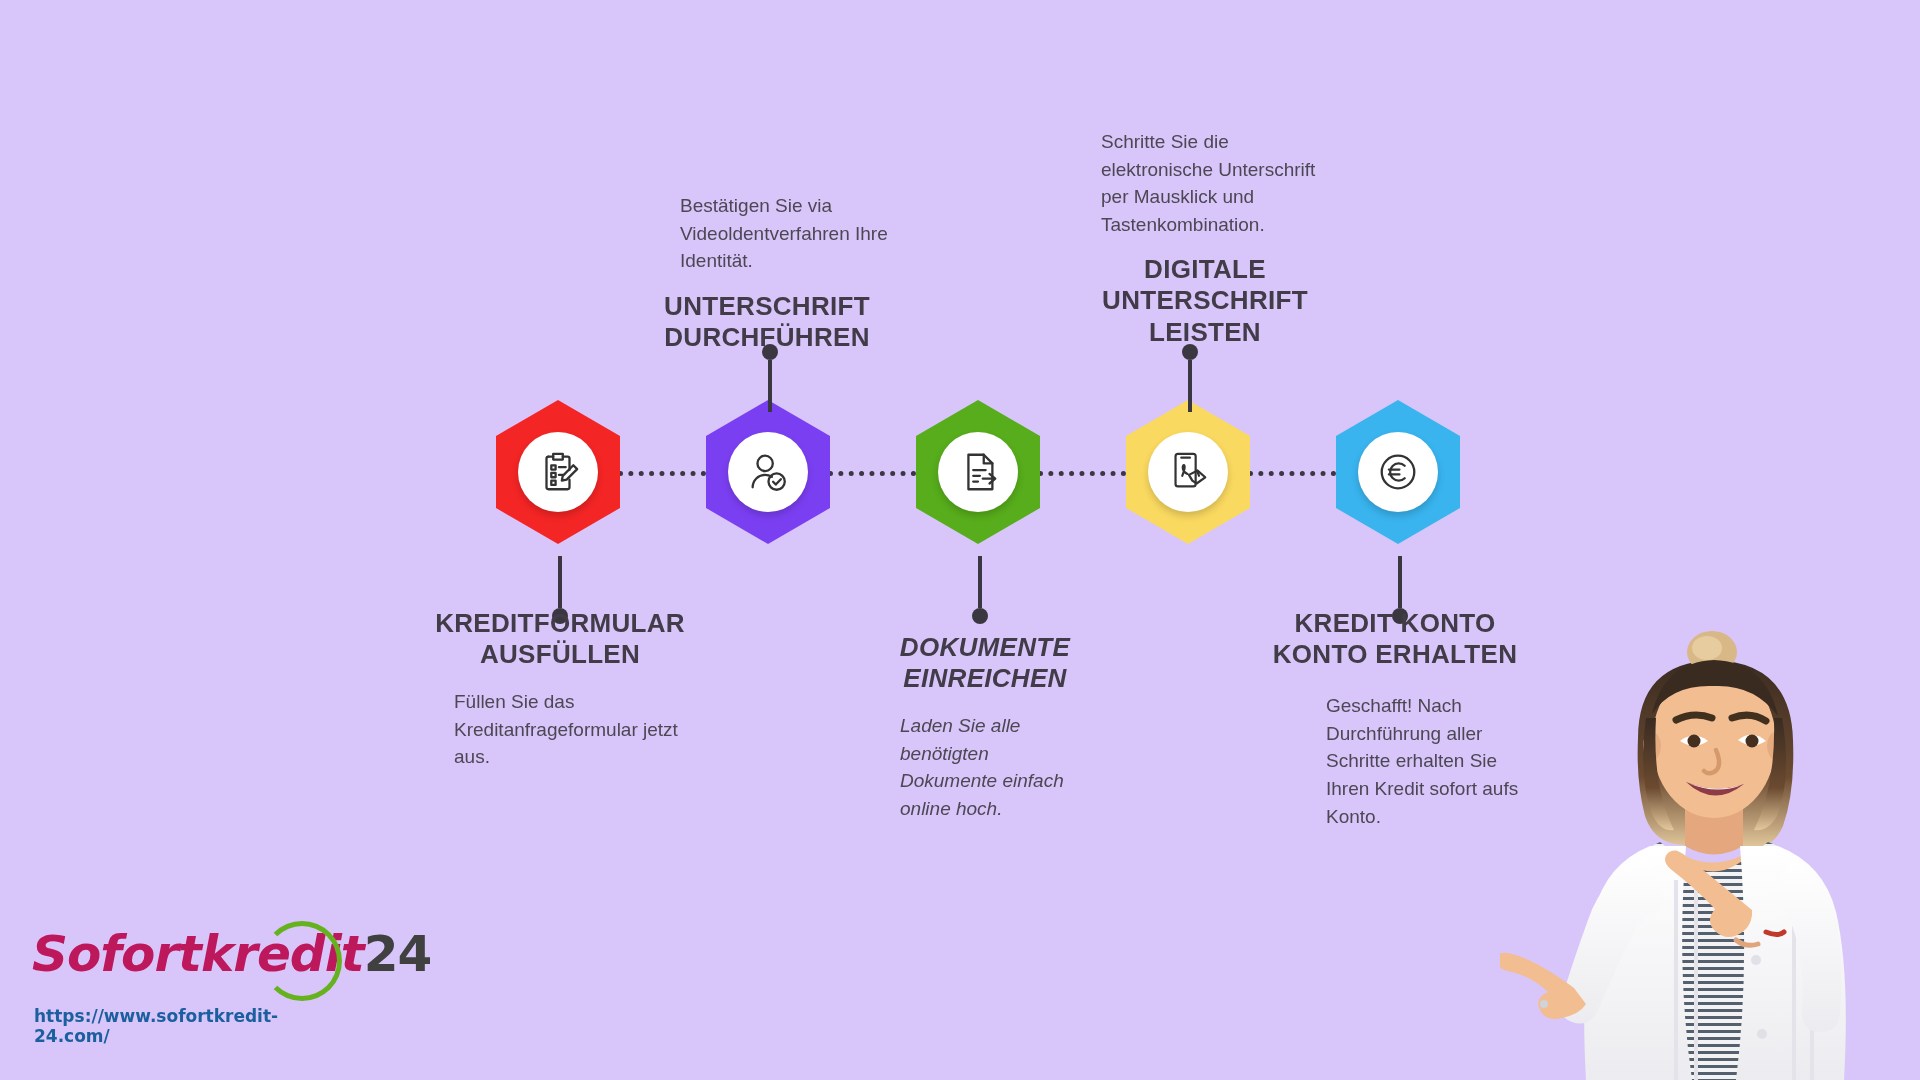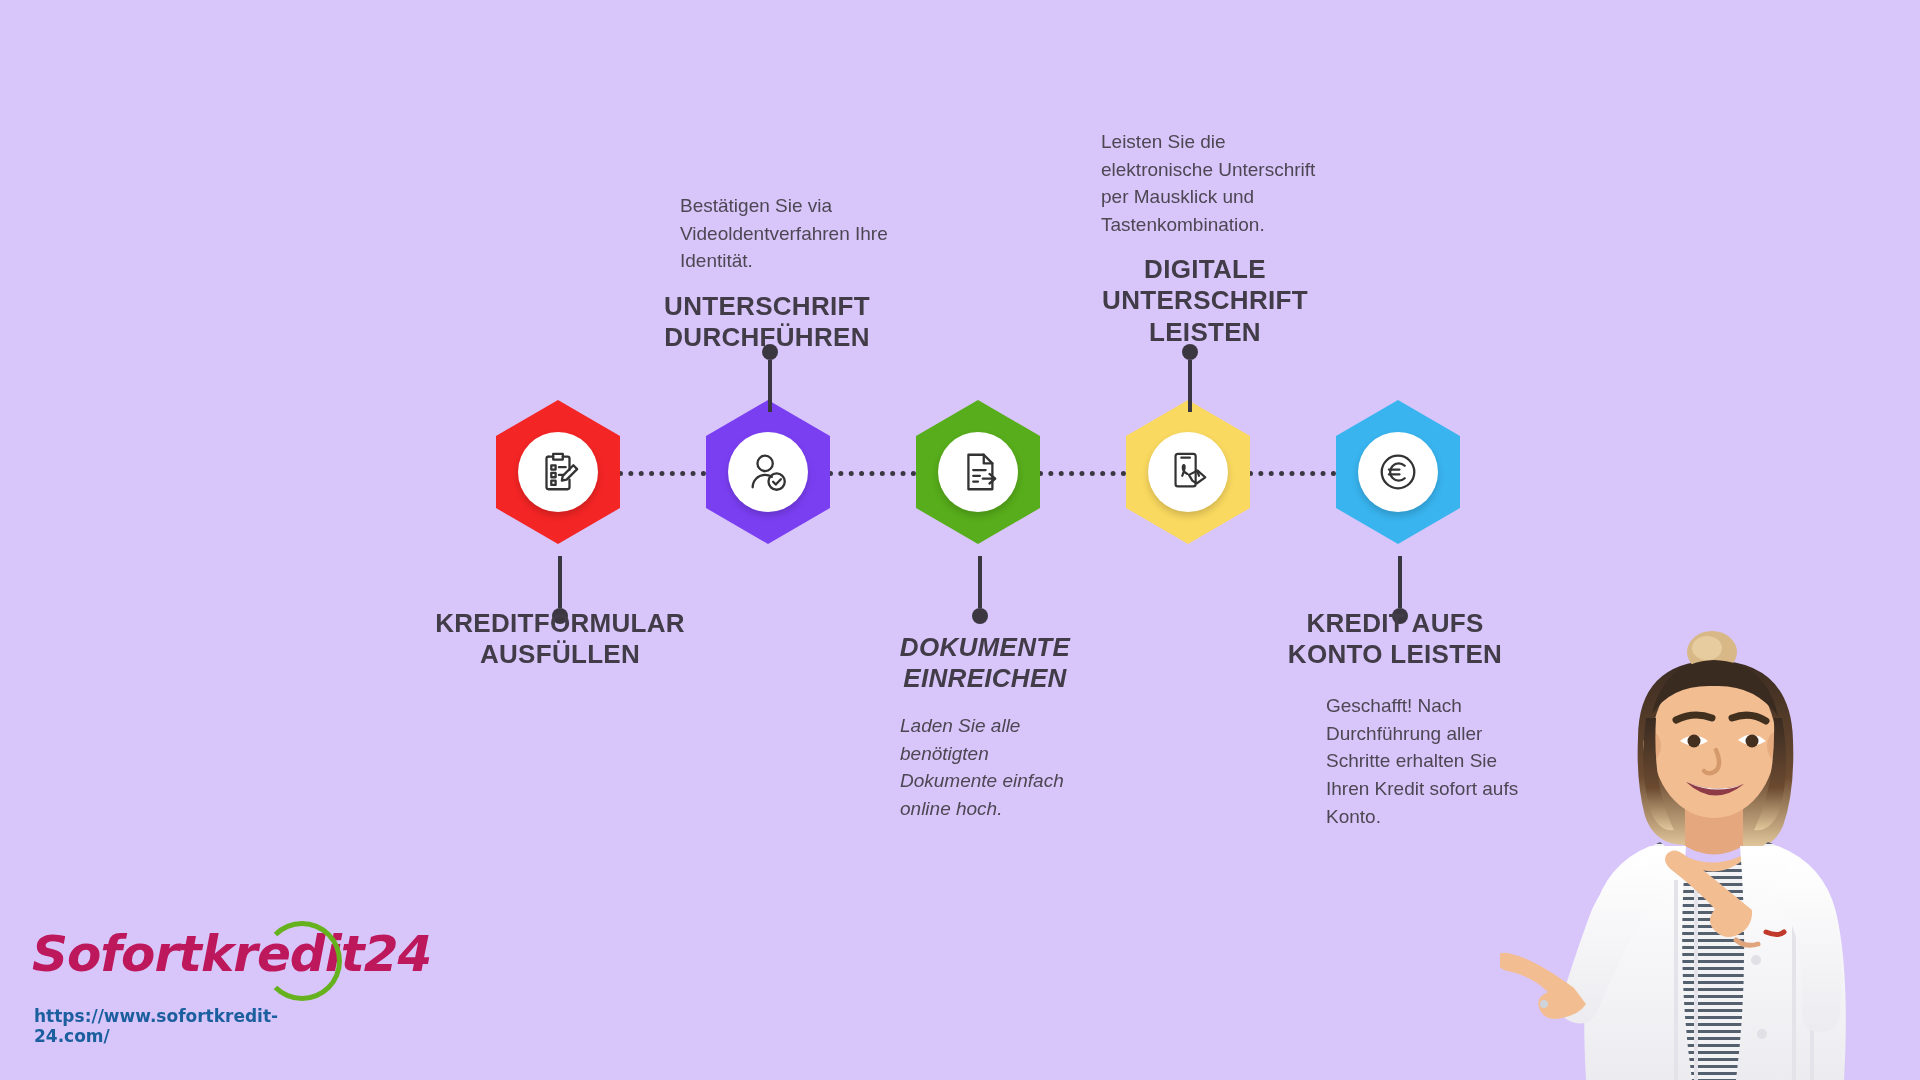--- a/index.html
+++ b/index.html
@@ -128,22 +128,21 @@
     font-size: 50px;
     font-weight: bold;
     font-style: italic;
     color: #be185d;
     letter-spacing: -1px;
   }
   .logo-num {
     font-family: "DejaVu Sans", sans-serif;
     font-size: 50px;
     font-weight: bold;
-    font-style: italic;
-    color: #be185d;
+    color: #404040;
     letter-spacing: -1px;
   }
   .logo-ring {
     position: absolute;
     right: 10px;
     top: -4px;
     width: 80px;
     height: 80px;
     border: 5px solid #66b21e;
     border-radius: 50%;
@@ -196,20 +195,21 @@
           </svg>
         </span>
       </div>
     </div>
     <div class="pin down" style="left:552px; top:556px;">
       <div class="stem"></div>
         <div class="knob"></div>
     </div>
     <div class="block below" style="left:430px; top:608px; width:260px;">
       <div class="step-title">KREDITFORMULAR AUSFÜLLEN</div>
+      <div class="step-desc" style="padding-left:24px;">Füllen Sie das Kreditanfrageformular jetzt aus.</div>
     </div>
 
     <div class="hex" style="left:706px; background:#7b3ff2;">
       <div class="disc">
         <span>
           <svg viewBox="0 0 48 48" fill="none" stroke="#333" stroke-width="2.4" stroke-linecap="round" stroke-linejoin="round">
             <circle cx="21" cy="15" r="8"></circle>
             <path d="M8 40c0-7.2 5.8-13 13-13 2.6 0 5 .8 7 2.1"></path>
             <circle cx="33" cy="34" r="8.5"></circle>
             <path d="M29.3 34.2l2.8 2.9 5.3-5.6"></path>
@@ -258,41 +258,41 @@
             <path d="M33.5 22.5l2 5.5"></path>
           </svg>
         </span>
       </div>
     </div>
     <div class="pin up" style="left:1182px; top:344px;">
       <div class="stem"></div>
         <div class="knob"></div>
     </div>
     <div class="block above" style="left:1080px; top:128px; width:250px;">
-      <div class="step-desc" style="padding-left:21px;">Leisten Sie die elektronische Unterschrift per Mausklick und Tastenkombination.</div>
+      <div class="step-desc" style="padding-left:21px;">Schritte Sie die elektronische Unterschrift per Mausklick und Tastenkombination.</div>
       <div class="step-title">DIGITALE UNTERSCHRIFT LEISTEN</div>
     </div>
 
     <div class="hex" style="left:1336px; background:#39b4ef;">
       <div class="disc">
         <span>
           <svg viewBox="0 0 48 48" fill="none" stroke="#333" stroke-width="2.4" stroke-linecap="round" stroke-linejoin="round">
             <circle cx="24" cy="24" r="17"></circle>
             <path d="M31 17.5a9 9 0 1 0 0 13"></path>
             <path d="M14.5 21.5h11M14.5 26.5h11"></path>
           </svg>
         </span>
       </div>
     </div>
     <div class="pin down" style="left:1392px; top:556px;">
       <div class="stem"></div>
         <div class="knob"></div>
     </div>
     <div class="block below" style="left:1270px; top:608px; width:250px;">
-      <div class="step-title">KREDIT AUFS KONTO LEISTEN</div>
+      <div class="step-title">KREDIT KONTO KONTO ERHALTEN</div>
       <div class="step-desc" style="padding-left:56px;margin-top:22px;">Geschafft! Nach Durchführung aller Schritte erhalten Sie Ihren Kredit sofort aufs Konto.</div>
     </div>
 
   </div>
 
   <div class="logo-area">
     <div class="logo-mark">
       <span class="logo-word">Sofortkredit</span>
       <span class="logo-num">24</span>
       <span class="logo-ring"></span>

